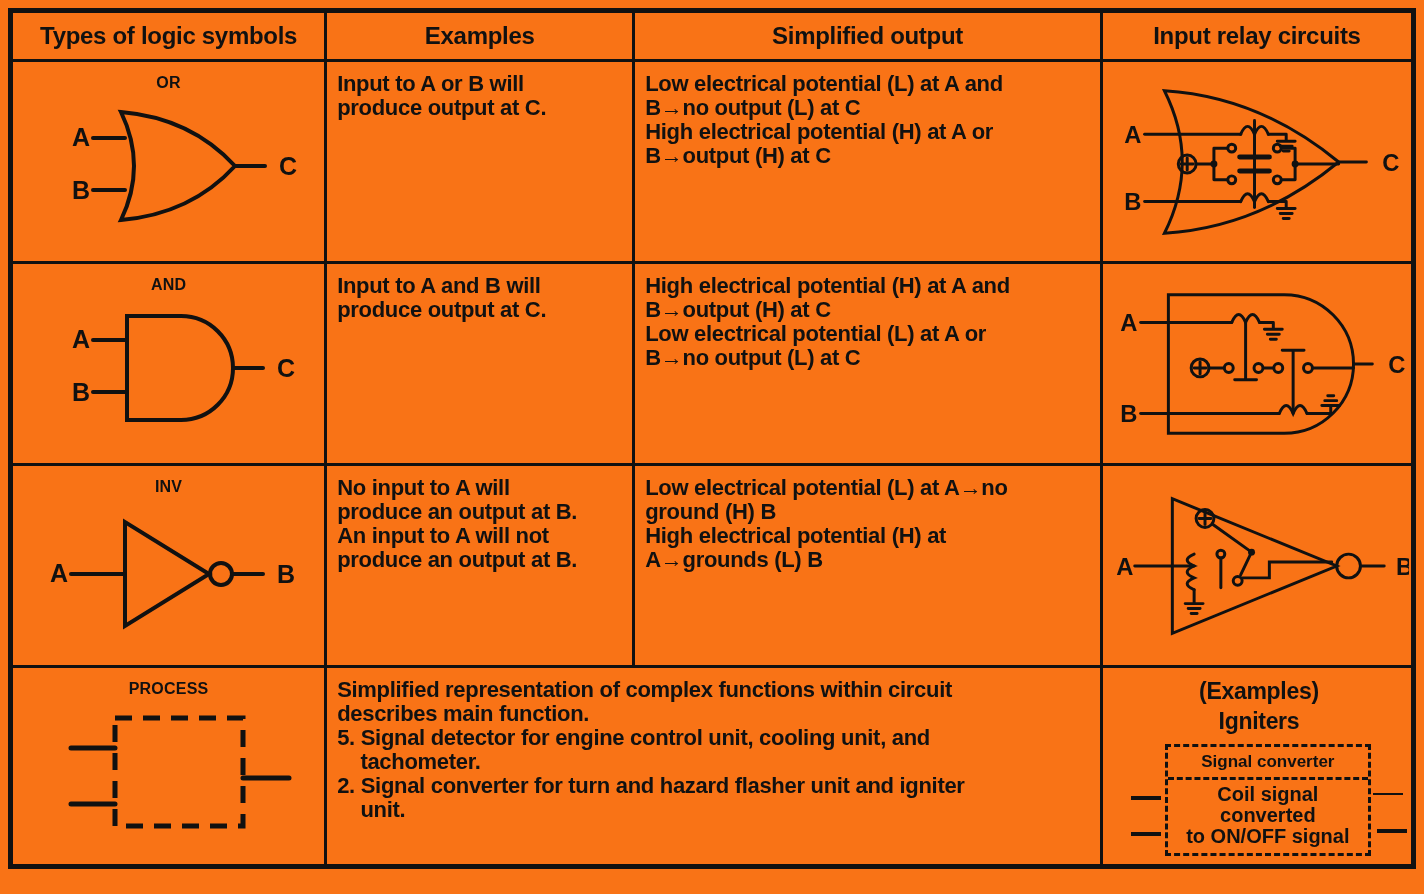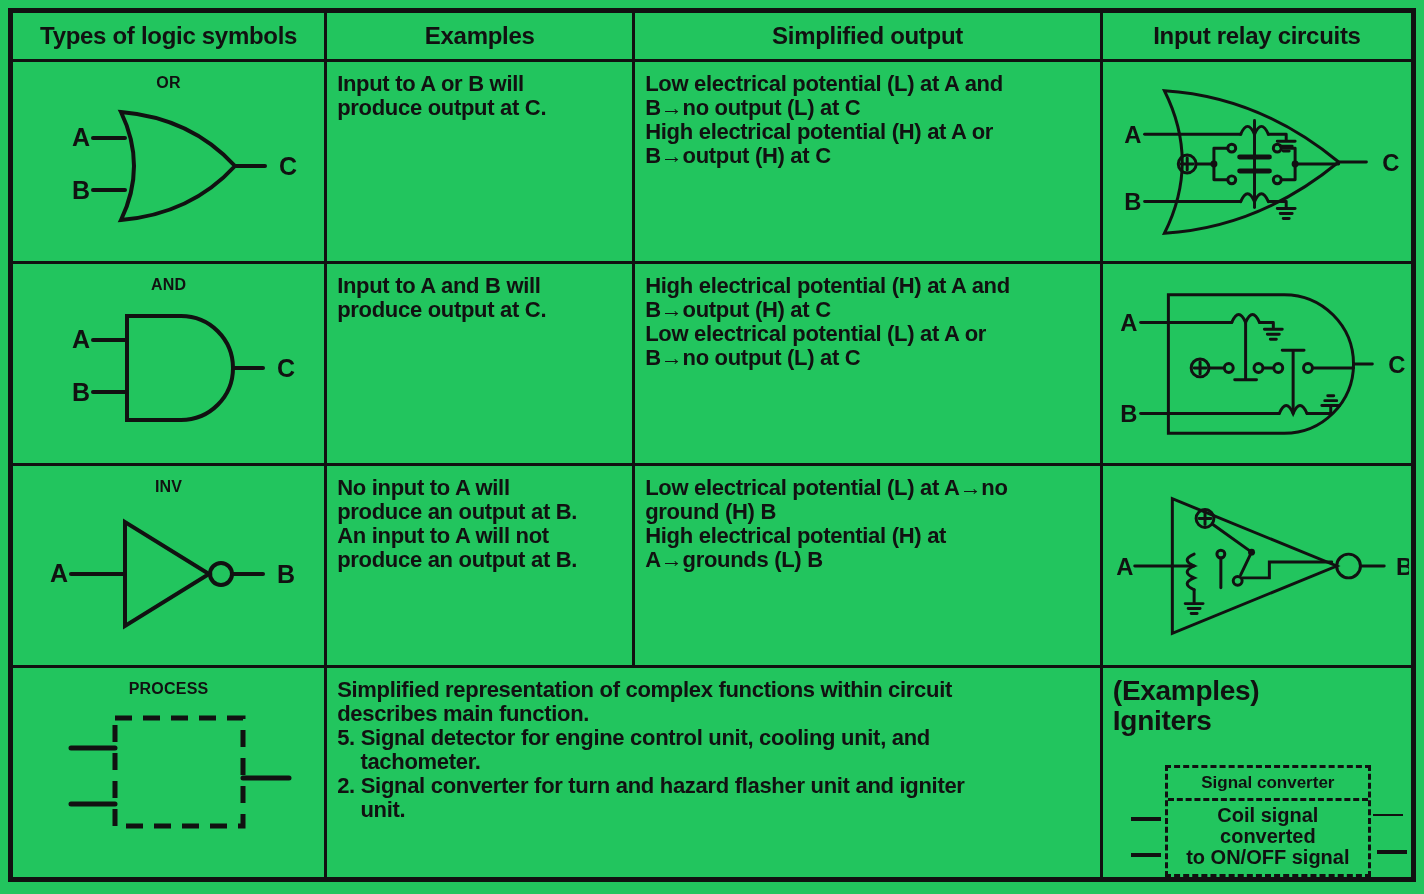--- a/index.html
+++ b/index.html
@@ -1,17 +1,17 @@
 <!DOCTYPE html>
 <html><head>
 <meta charset="utf-8">
 <style>
   html,body{margin:0;padding:0;background:#f6f6f4;}
   .page{
-    width:1424px;height:894px;background:#22c55e;box-sizing:border-box;
+    width:1424px;height:894px;background:#f97316;box-sizing:border-box;
     font-family:"Liberation Sans", sans-serif;color:#111;position:relative;
     padding:8px;
   }
   table.logic{
     border-collapse:collapse;table-layout:fixed;
     width:1408px;border:5px solid #111;
   }
   table.logic td, table.logic th{
     border:3px solid #111;box-sizing:border-box;overflow:hidden;
   }
@@ -29,24 +29,25 @@
     padding:10px 4px 6px 10px;white-space:pre-wrap;letter-spacing:-0.3px;
   }
   td.relay-cell{vertical-align:middle;padding:0;}
   svg{display:block;}
   svg text{font-family:"Liberation Sans", sans-serif;font-weight:bold;fill:#111;}
   .sym-svg text{font-size:25px;}
   .relay-svg text{font-size:24px;}
   
   .examples{padding:8px 6px 0 10px;}
   .examples-heading{
-    font-size:28px;font-weight:bold;line-height:30px;white-space:pre-wrap;
+    font-size:23px;font-weight:bold;line-height:30px;white-space:pre-wrap;
     letter-spacing:-0.3px;
-  }
-  .conv-wrap{position:relative;width:206px;margin:29px 0 0 52px;}
+    text-align:center;
+  }
+  .conv-wrap{position:relative;width:206px;margin:8px 0 0 52px;}
   .conv-box{border:3px dashed #111;}
   .conv-top{
     font-size:17px;font-weight:bold;text-align:center;padding:5px 2px;
     border-bottom:3px dashed #111;
   }
   .conv-bottom{
     font-size:20px;font-weight:bold;text-align:center;padding:4px 2px 6px 2px;
     white-space:pre-wrap;line-height:21px;
   }
   .stub{position:absolute;background:#111;height:4px;width:30px;}

